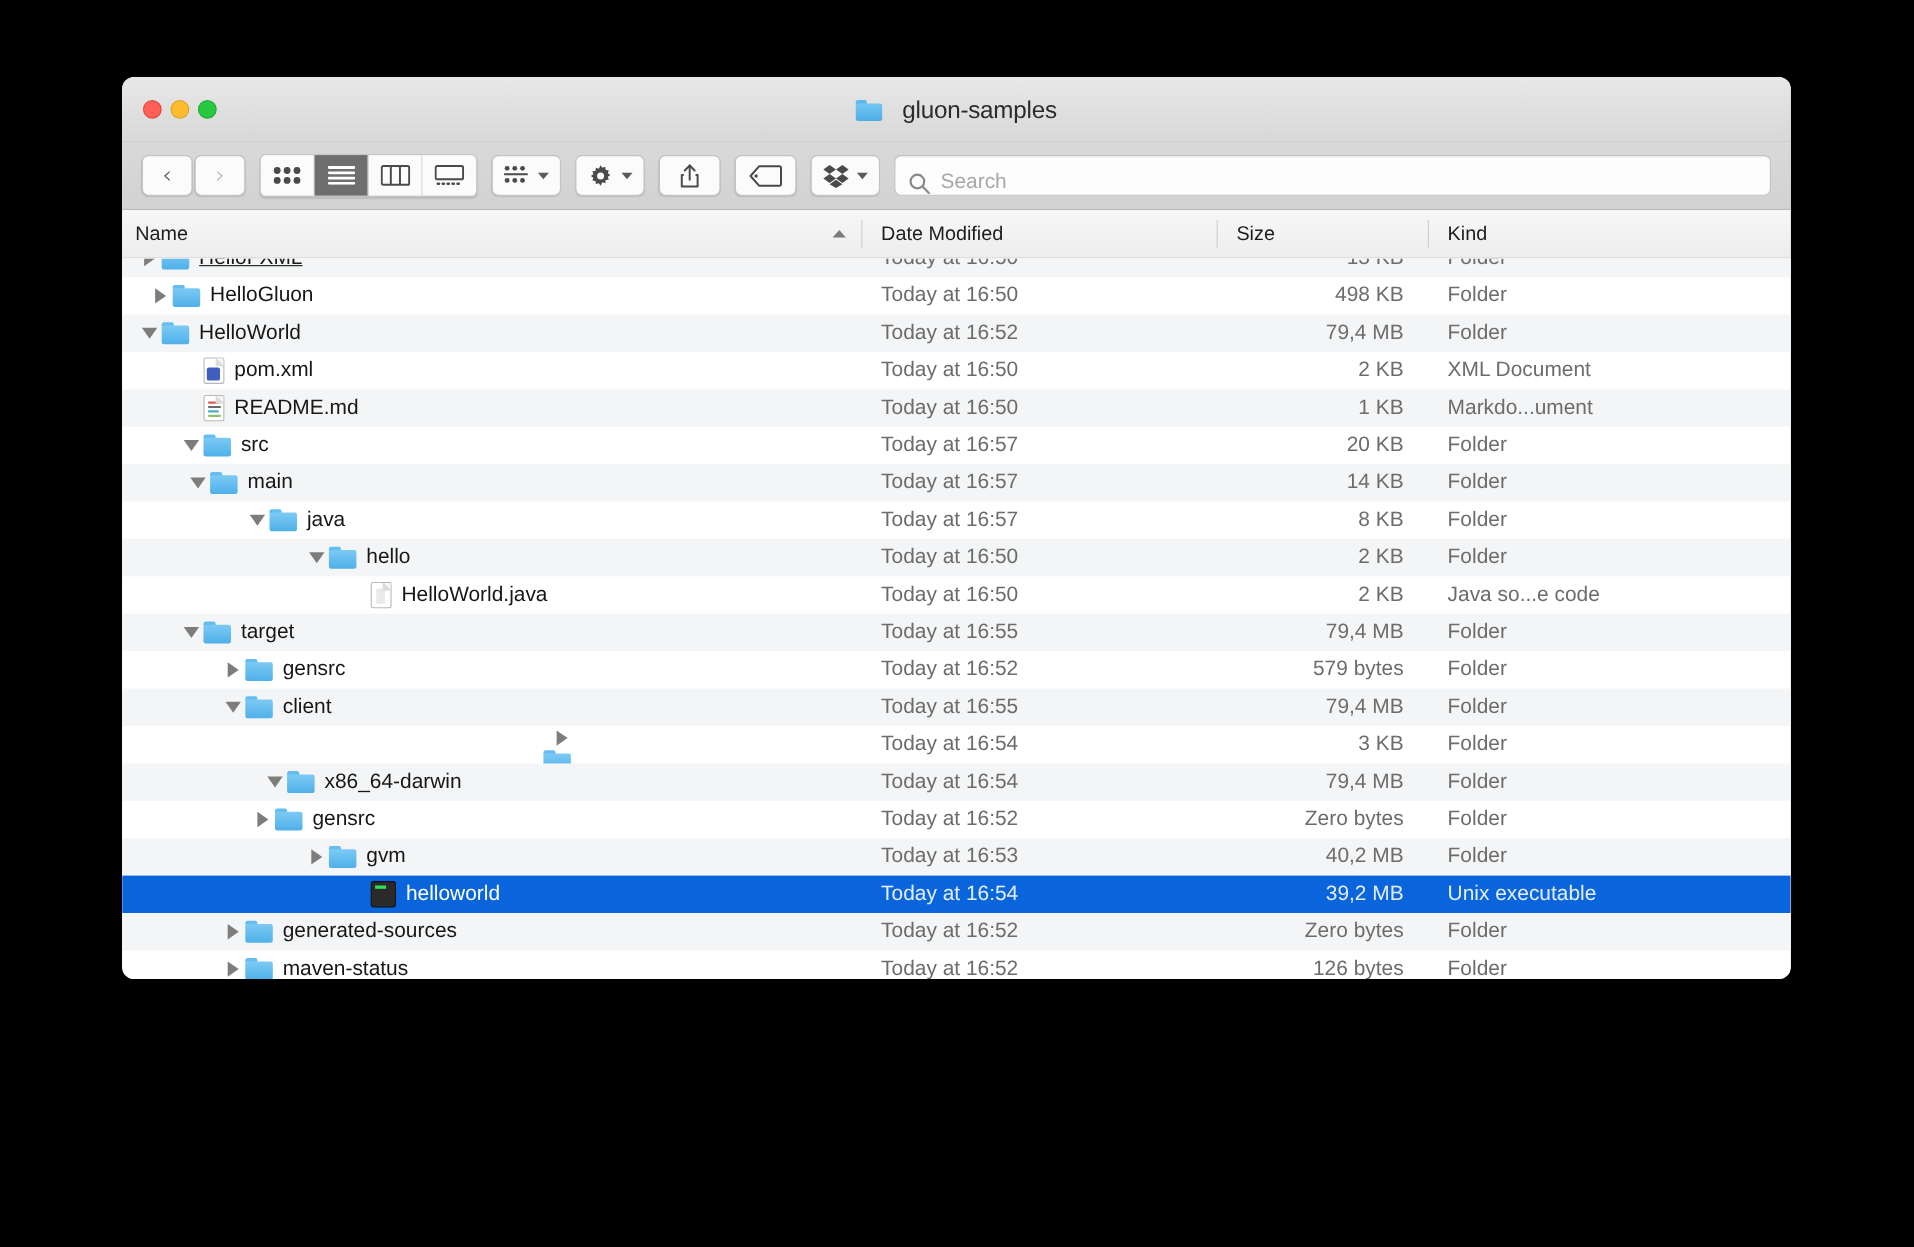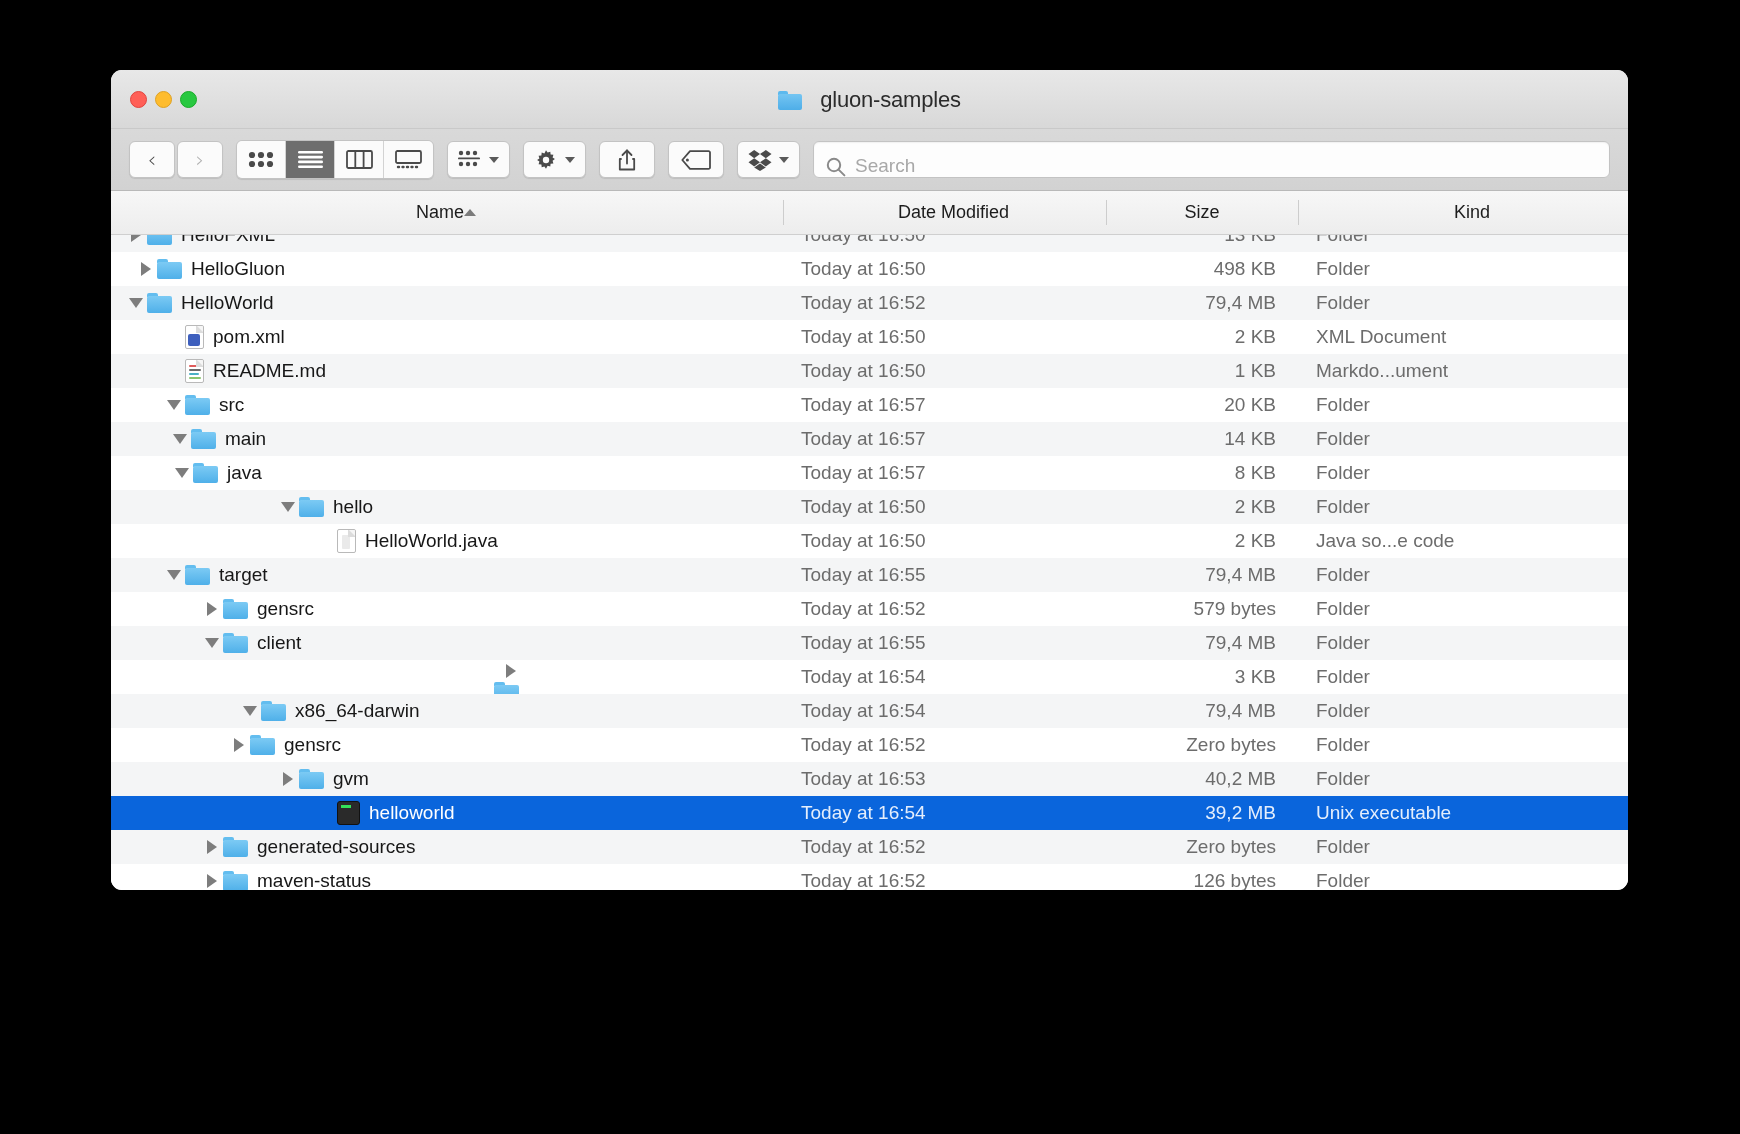--- a/index.html
+++ b/index.html
@@ -103,27 +103,27 @@
 
   
   .colhead {
     height: 44px;
     background: linear-gradient(to bottom,#f7f7f7,#ededed);
     border-bottom: 1px solid #cfcfcf;
     display: flex; align-items: center;
     font-size: 18px; color: #1c1c1c;
     position: relative;
   }
-  .colhead .cell { height: 100%; display:flex; align-items:center; position: relative; cursor: default; justify-content: center; }
+  .colhead .cell { height: 100%; display:flex; align-items:center; position: relative; cursor: default; }
   .colhead .cell + .cell::before {
     content:""; position:absolute; left:0; top:9px; bottom:9px; width:1px; background:#cdcdcd;
   }
   .c-name { width: 672px; padding-left: 12px; justify-content: space-between; padding-right: 14px; }
   .c-date { width: 323px; padding-left: 18px; }
-  .c-size { width: 192px; }
+  .c-size { width: 192px; padding-left: 18px; }
   .c-kind { flex: 1; padding-left: 18px; }
   .sort-caret { width:0;height:0;border-left:6px solid transparent;border-right:6px solid transparent;
                 border-bottom:7px solid #7b7b7b; }
 
   
   .list { position: relative; height: 655px; overflow: hidden; background: #fff; }
   .row {
     display: flex; align-items: center;
     height: 34px;
     font-size: 19px; color: #171717;
@@ -327,21 +327,21 @@
       <span>Size</span>
     </div>
     <div class="cell c-kind">
       <span>Kind</span>
     </div>
   </div>
 
   <div class="list" id="file-list">
       <div class="row-clip">
         <div class="row alt" style="margin-top: -17px;">
-          <div class="cell-name" style="padding-left: 14px;">
+          <div class="cell-name" style="padding-left: 14px; text-decoration: underline;">
             <span class="tw">
               <span class="tri-r"></span>
             </span>
             <span class="folder-ic"></span>
             <span>HelloFXML</span>
           </div>
           <div class="cell-date meta">Today at 16:50</div>
           <div class="cell-size meta">13 KB</div>
           <div class="cell-kind meta">Folder</div>
         </div>
@@ -415,21 +415,21 @@
             <span class="tri-d"></span>
           </span>
           <span class="folder-ic"></span>
           <span>main</span>
         </div>
         <div class="cell-date meta">Today at 16:57</div>
         <div class="cell-size meta">14 KB</div>
         <div class="cell-kind meta">Folder</div>
       </div>
       <div class="row">
-        <div class="cell-name" style="padding-left: 60px;">
+        <div class="cell-name" style="padding-left: 112px;">
           <span class="tw">
             <span class="tri-d"></span>
           </span>
           <span class="folder-ic"></span>
           <span>java</span>
         </div>
         <div class="cell-date meta">Today at 16:57</div>
         <div class="cell-size meta">8 KB</div>
         <div class="cell-kind meta">Folder</div>
       </div>

